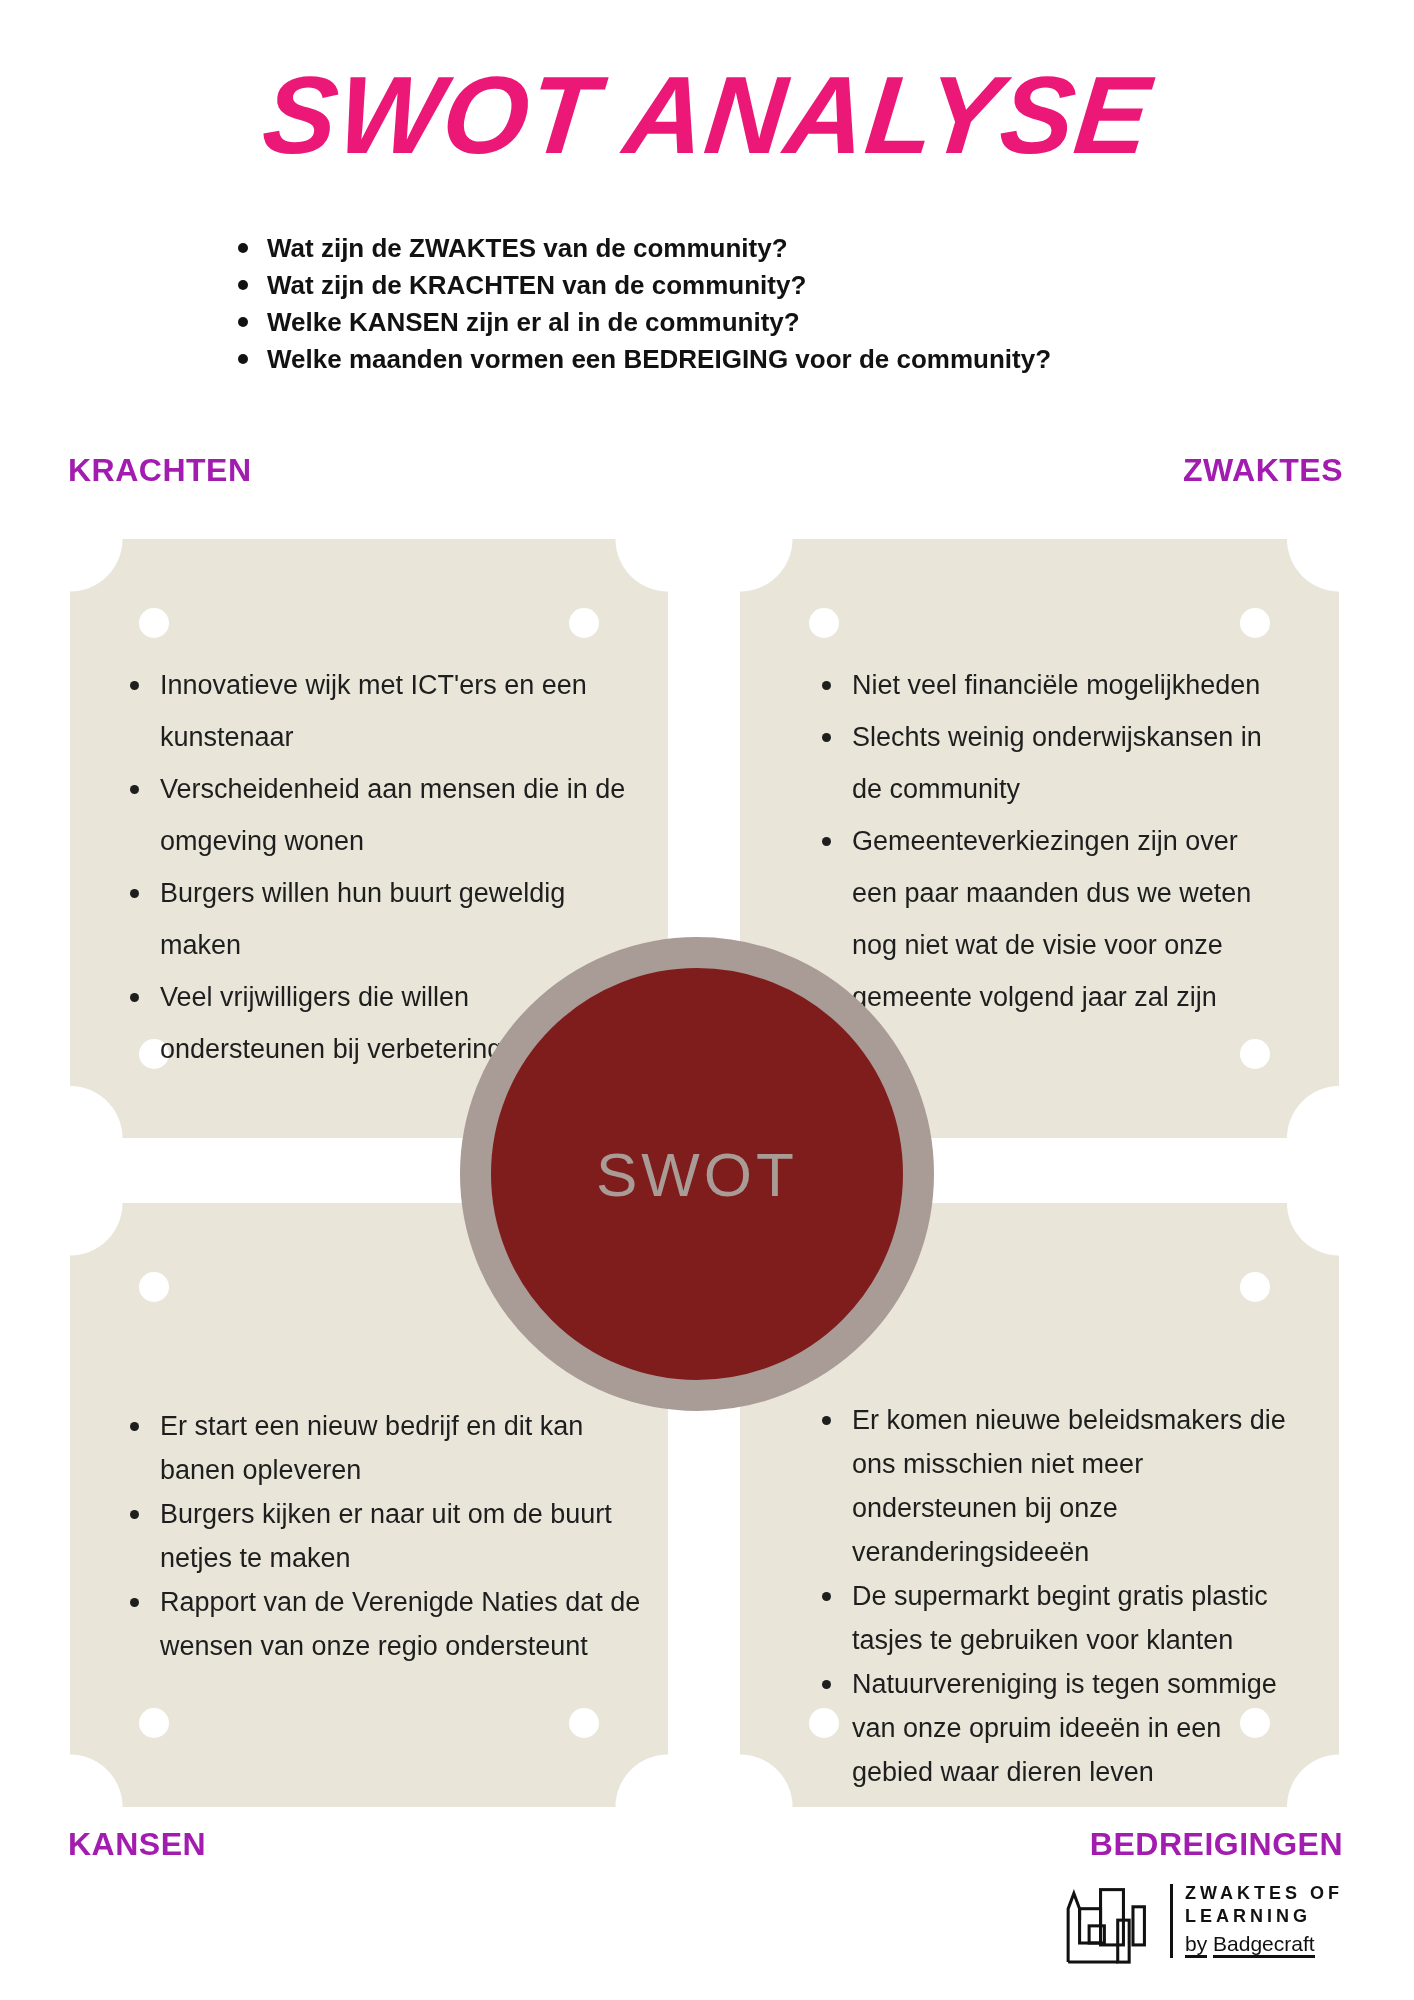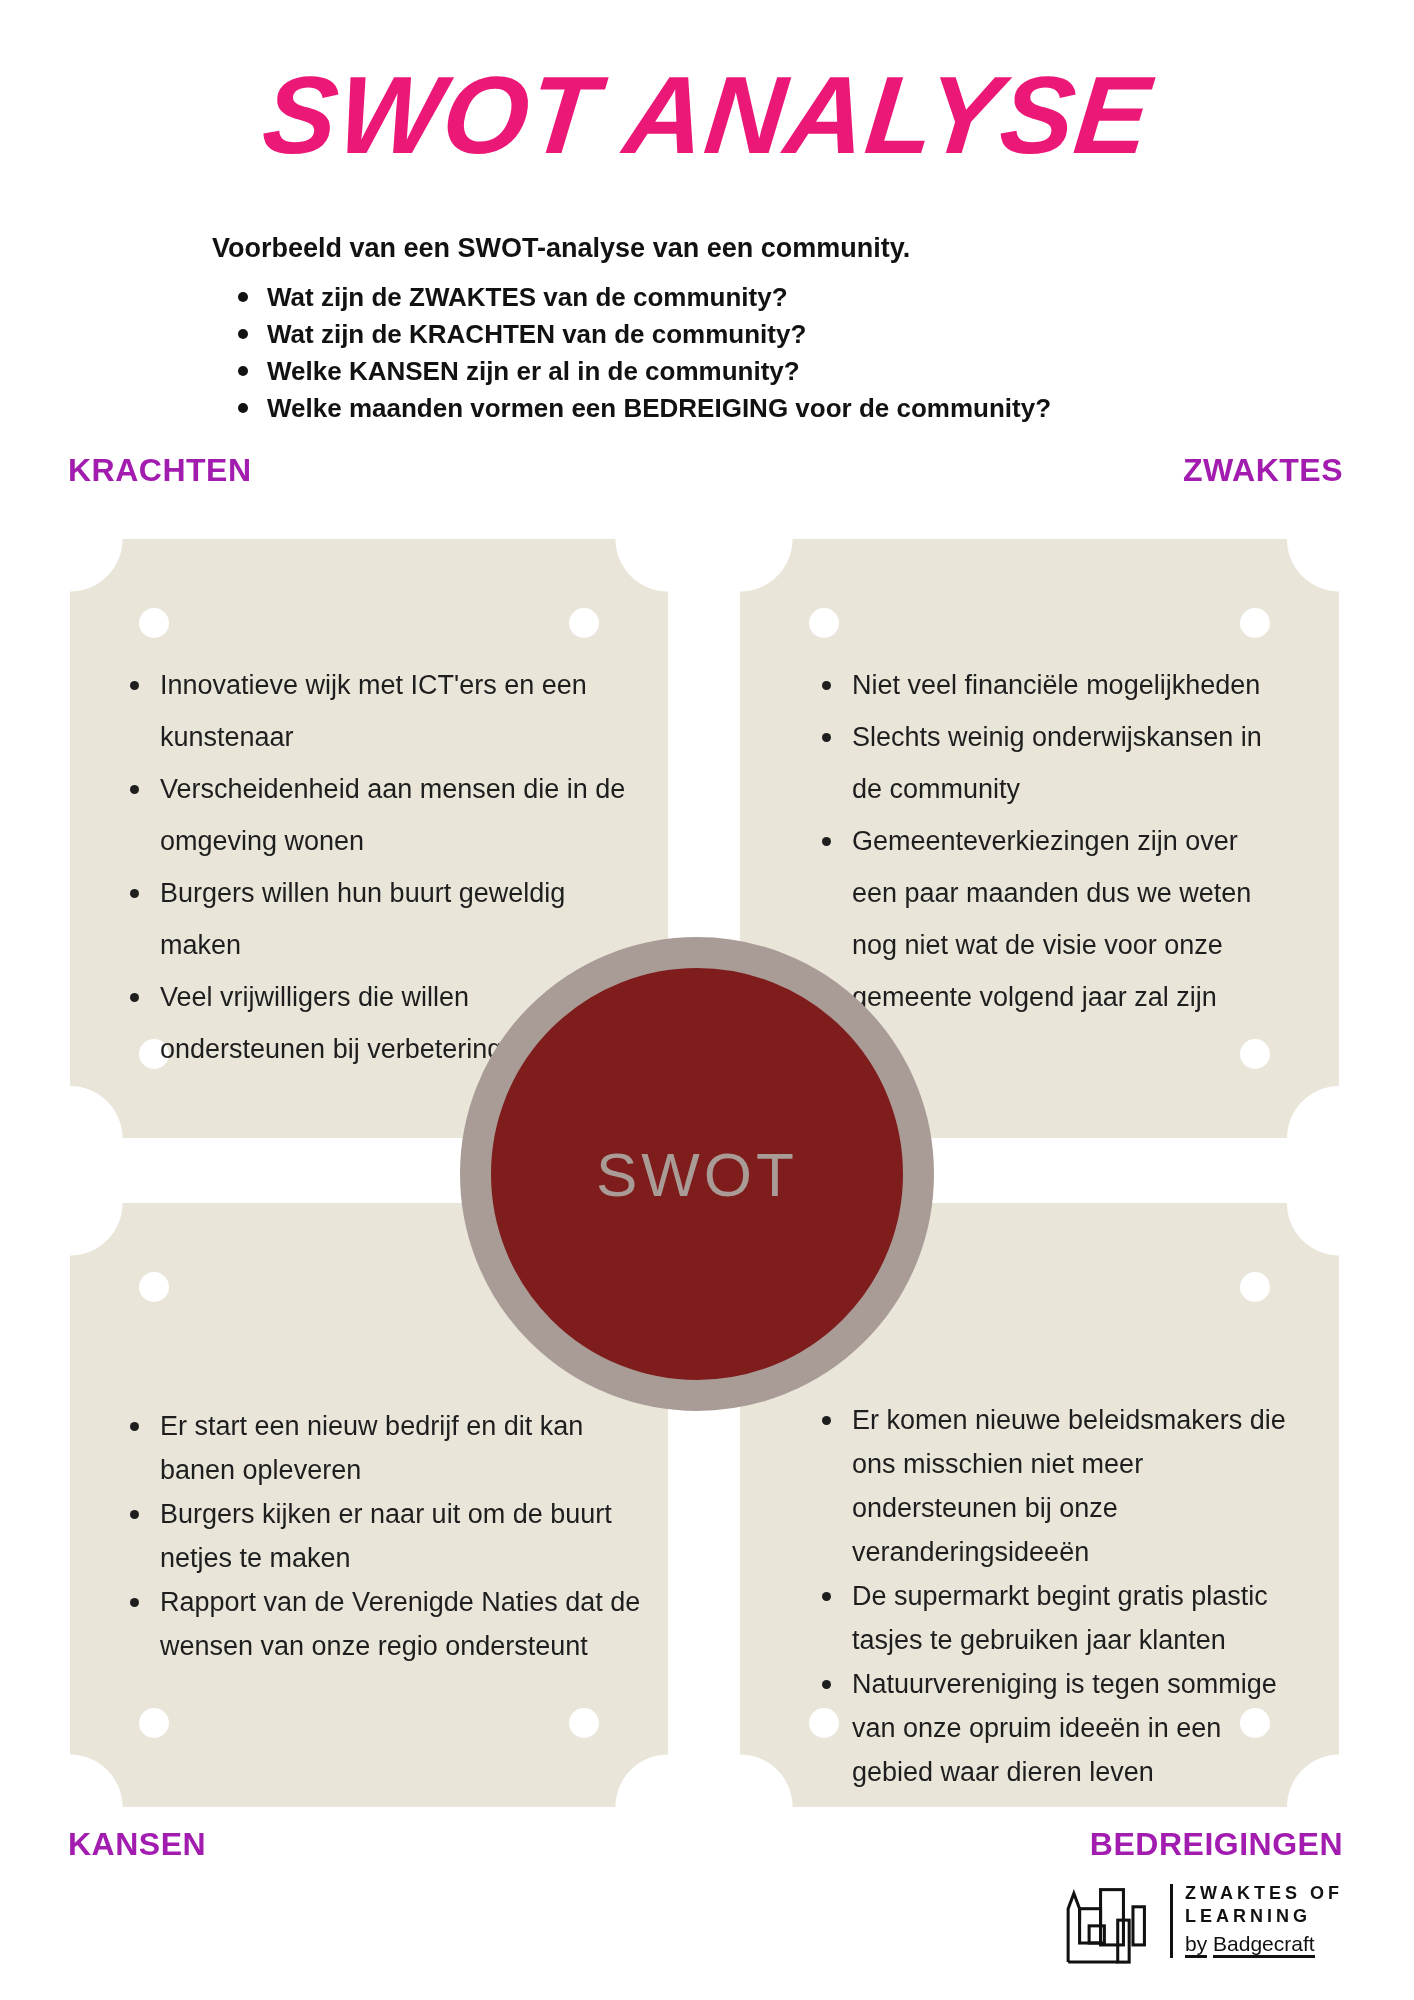--- a/index.html
+++ b/index.html
@@ -70,21 +70,20 @@
   .logo-by .u{border-bottom:3px solid #111;padding-bottom:0px;}
 </style>
 </head>
 <body>
 
 <div class="page">
 
   <div class="title">SWOT ANALYSE</div>
 
   <div class="intro">
-    <div class="lead">Voorbeeld van een SWOT-analyse van een community.</div>
     <div>
         <div class="pitem">
           <span class="pb"></span>
           <span class="pt">Wat zijn de ZWAKTES van de community?</span>
         </div>
         <div class="pitem">
           <span class="pb"></span>
           <span class="pt">Wat zijn de KRACHTEN van de community?</span>
         </div>
         <div class="pitem">
@@ -174,21 +173,21 @@
         <span class="pt">Rapport van de Verenigde Naties dat de wensen van onze regio ondersteunt</span>
       </div>
     </div>
   <div class="panel-text pt-bottom ptx-br">
       <div class="pitem">
         <span class="pb"></span>
         <span class="pt">Er komen nieuwe beleidsmakers die ons misschien niet meer ondersteunen bij onze veranderingsideeën</span>
       </div>
       <div class="pitem">
         <span class="pb"></span>
-        <span class="pt">De supermarkt begint gratis plastic tasjes te gebruiken jaar klanten</span>
+        <span class="pt">De supermarkt begint gratis plastic tasjes te gebruiken voor klanten</span>
       </div>
       <div class="pitem">
         <span class="pb"></span>
         <span class="pt">Natuurvereniging is tegen sommige van onze opruim ideeën in een gebied waar dieren leven</span>
       </div>
     </div>
 
   <div class="center-circle">
     <div class="swot-label">SWOT</div>
   </div>

